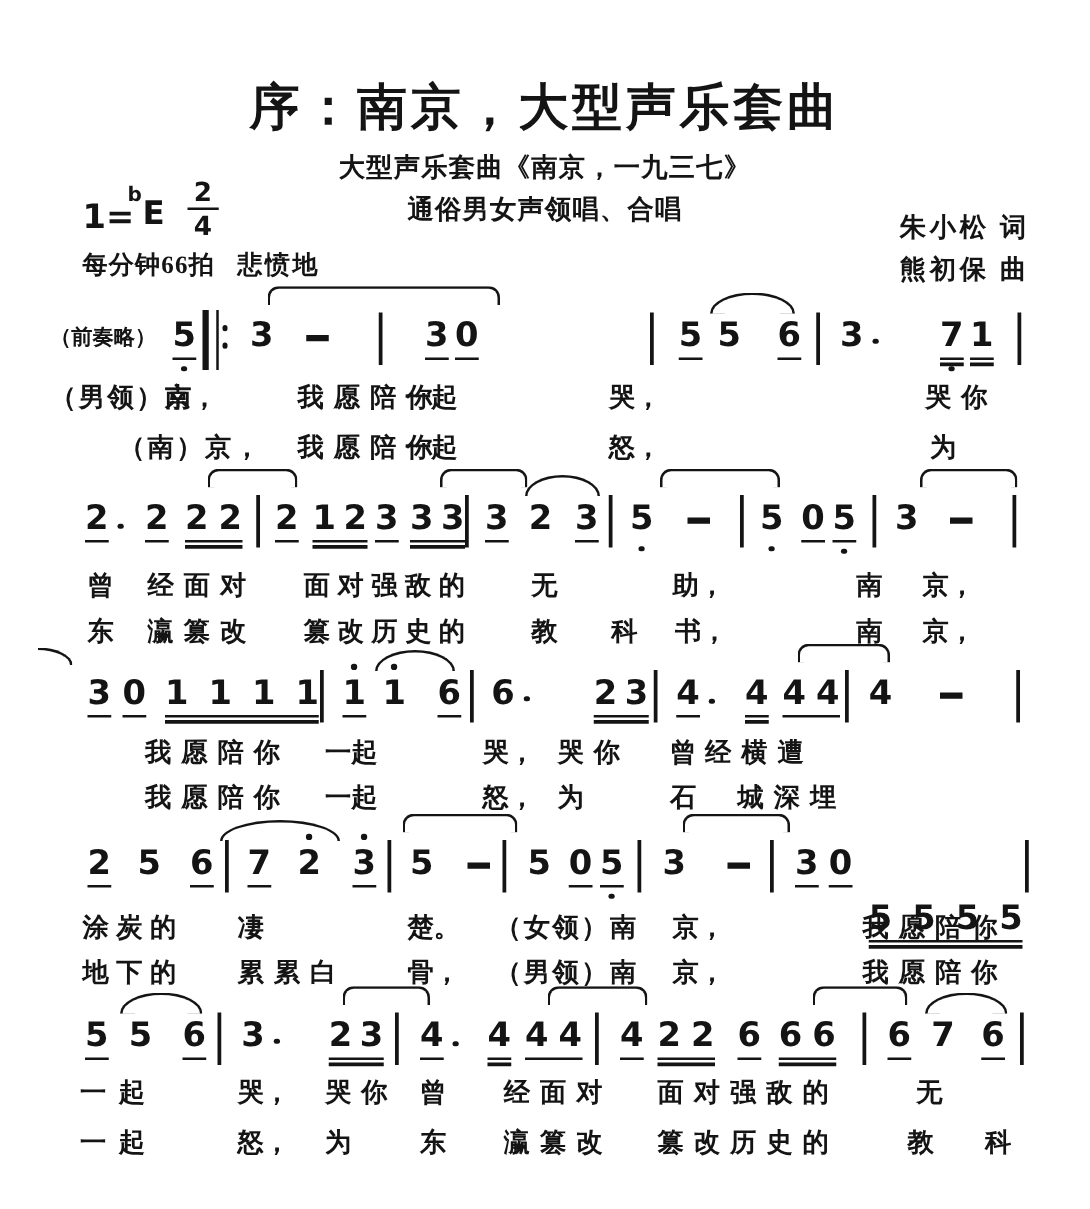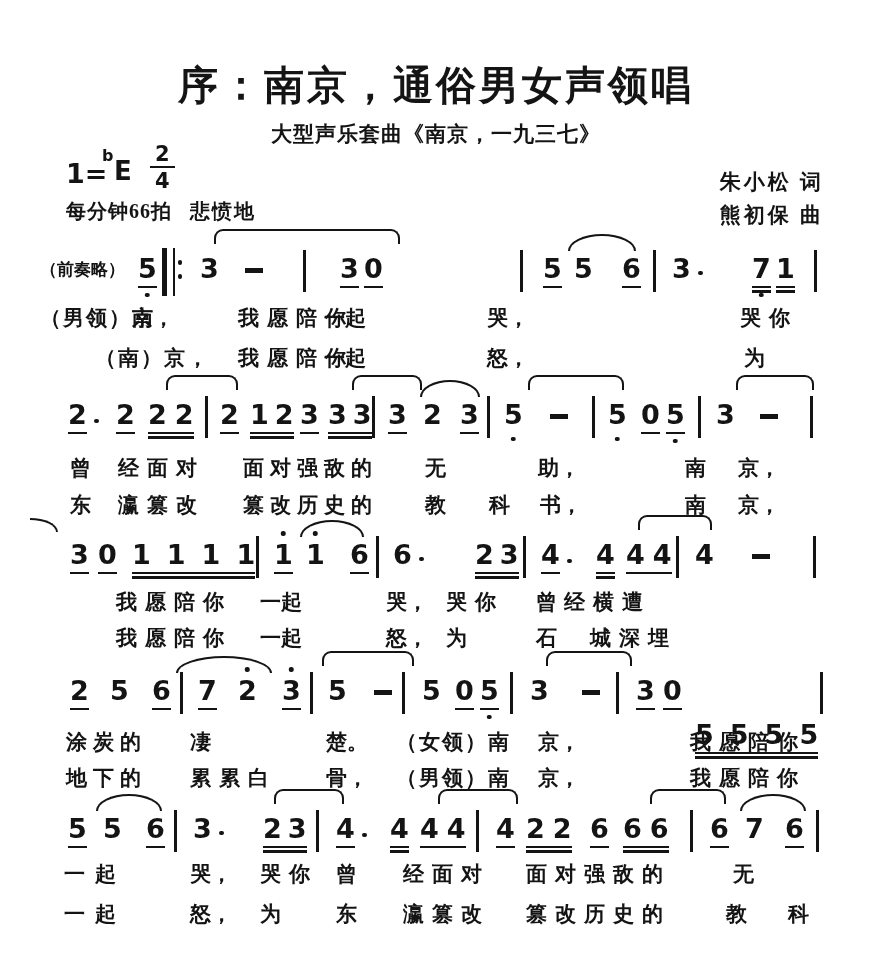--- a/index.html
+++ b/index.html
@@ -53,22 +53,23 @@
   .arc-tie{border:2.5px solid #141414;border-bottom:none;height:13px;
            border-radius:9px 9px 0 0;top:3px;}
   .arc-frag{border-top:2.5px solid #141414;border-right:2.5px solid #141414;height:12px;
             border-radius:0 100% 0 0;top:6px;}
   .lyr{position:absolute;font-size:21px;font-weight:700;white-space:nowrap;color:#141414;}
 </style>
 </head>
 <body>
 
 <div id="page">
-  <div class="title">序：南京，通俗男女声领唱</div>
+  <div class="title">序：南京，大型声乐套曲</div>
   <div class="sub1">大型声乐套曲《南京，一九三七》</div>
+  <div class="sub2">通俗男女声领唱、合唱</div>
 
   <div class="keysig">
     <span class="one">1=</span>
     <span class="flat">b</span>
     <span class="enote">E</span>
     <span class="frac">
       <span class="n">2</span>
       <span class="d">4</span>
     </span>
   </div>

